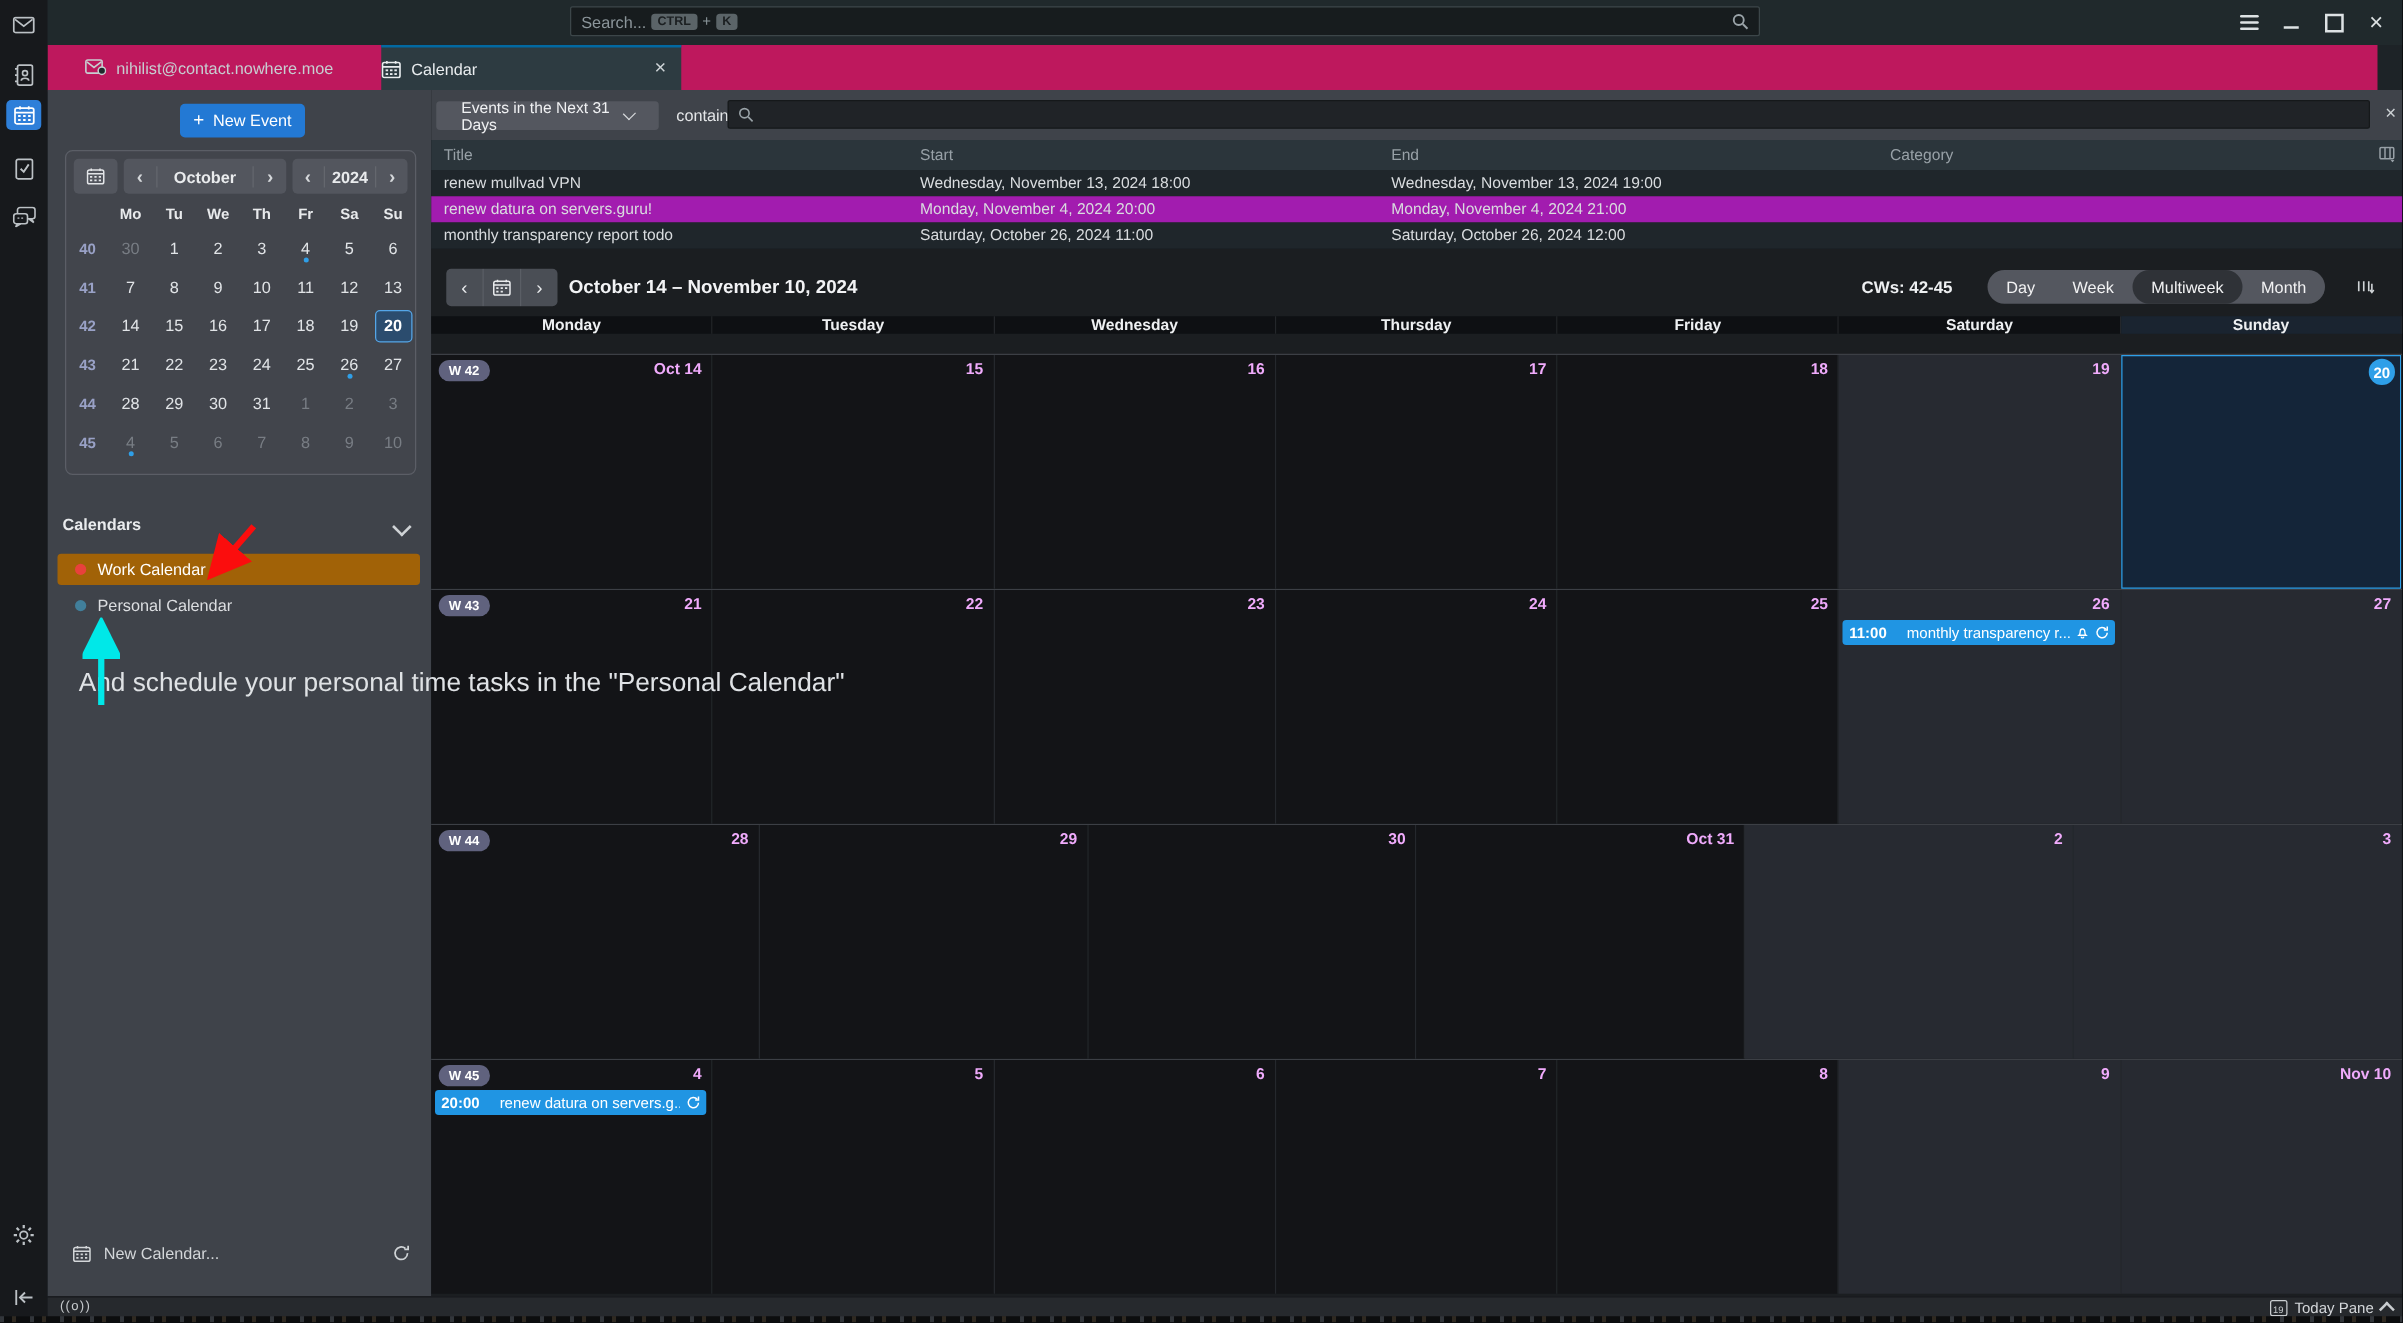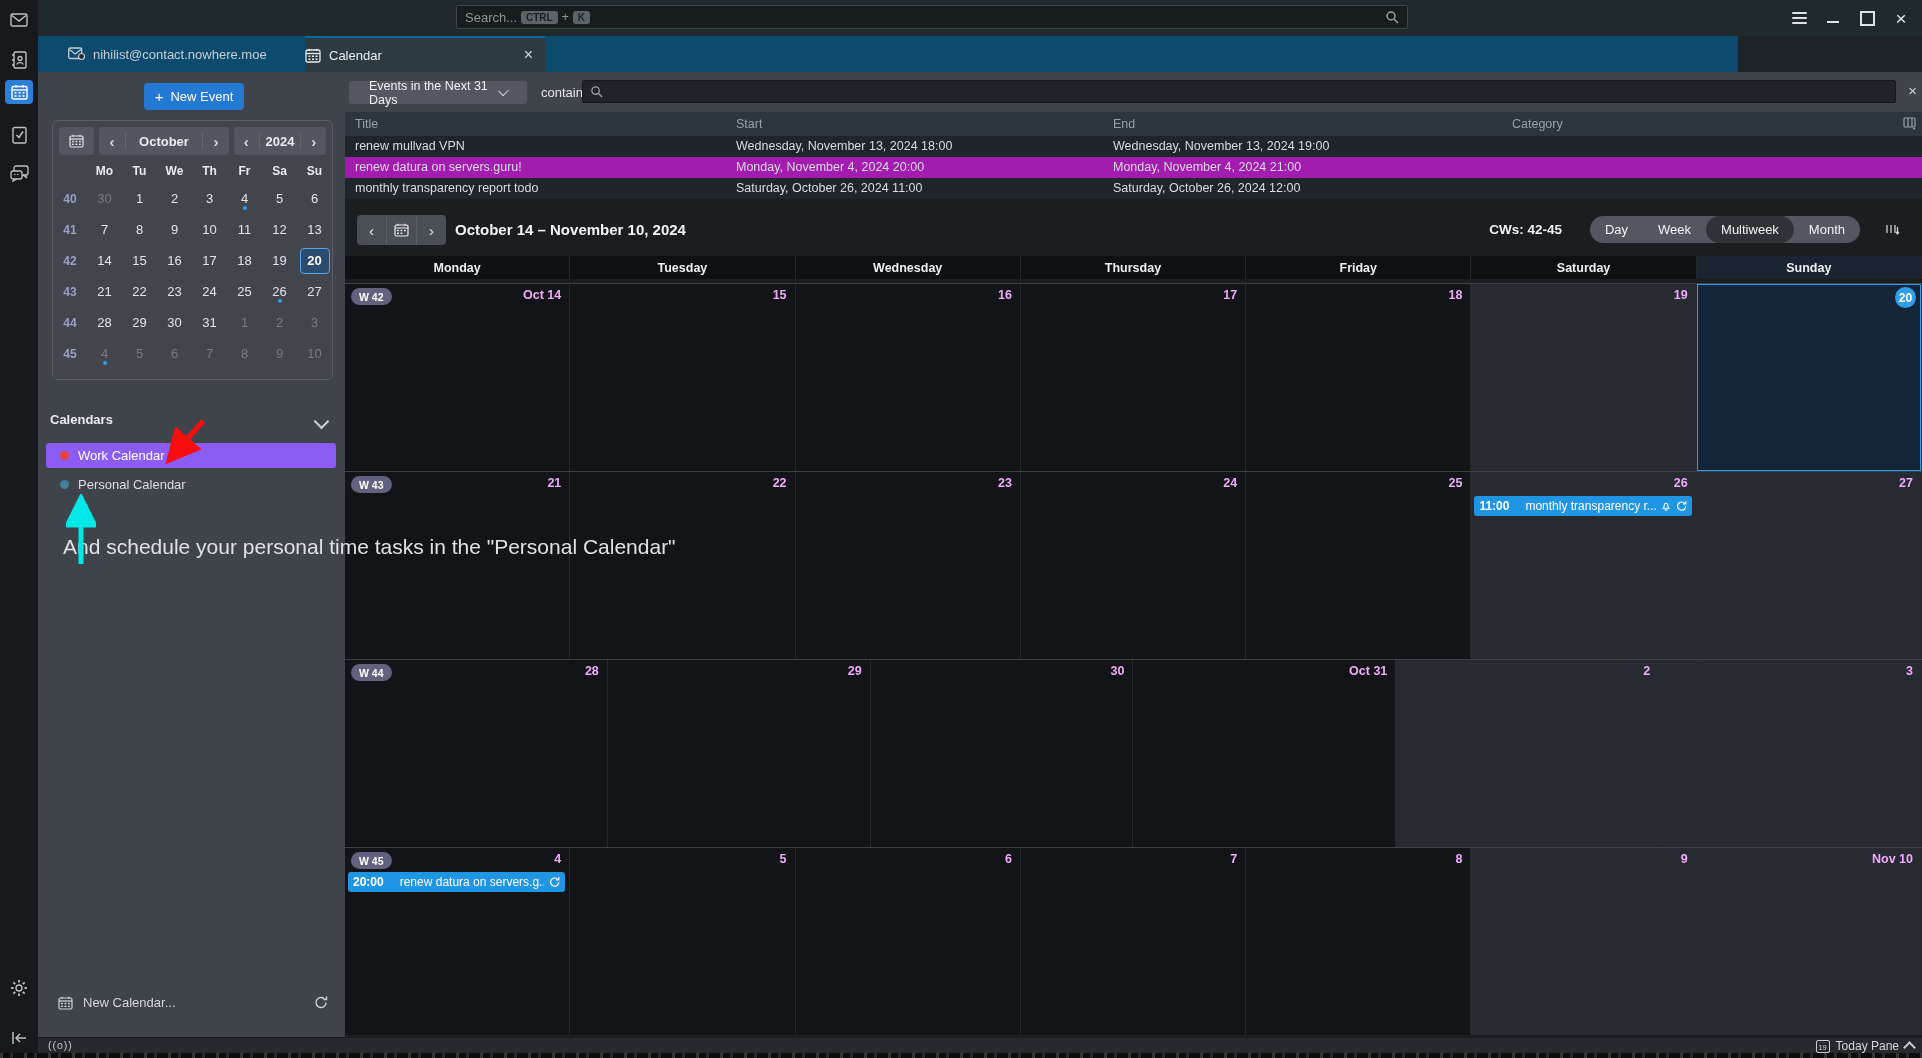--- a/index.html
+++ b/index.html
@@ -17,21 +17,21 @@
   .searchbox .mag{margin-left:auto;}
   .winbtn{position:absolute;top:0;height:36px;width:30px;display:flex;align-items:center;
           justify-content:center;color:#dde2e4;font-size:15px;}
   .hamb{display:inline-block;width:15px;}
   .hamb i{display:block;height:2px;background:#dde2e4;margin:3px 0;border-radius:1px;}
   .minbar{display:inline-block;width:12px;height:2px;background:#dde2e4;margin-top:8px;}
   .maxbox{display:inline-block;width:11px;height:11px;border:2px solid #dde2e4;}
   .xchar{font-size:19px;line-height:19px;}
 
   
-  .tabbar{position:absolute;left:38px;top:36px;width:1700px;height:36px;background:#0c4a6e;
+  .tabbar{position:absolute;left:38px;top:36px;width:1864px;height:36px;background:#be185d;
           border-bottom:1px solid #171c1e;}
   .tab{position:absolute;top:0;height:36px;display:flex;align-items:center;font-size:13px;color:#c7ced1;}
   .tab-mail{left:30px;width:230px;}
   .tab-cal{left:267px;width:240px;background:#2d3b41;border-top:2px solid #0369a1;height:34px;color:#e9edef;}
   .tab .ticon{margin-right:8px;display:flex;}
   .tab-close{margin-left:auto;margin-right:12px;font-size:16px;color:#cfd5d8;}
 
   
   .spaces{position:absolute;left:0;top:0;width:38px;height:1053px;background:#17191c;z-index:6;}
   .sp{position:absolute;left:5px;width:28px;height:24px;display:flex;align-items:center;justify-content:center;}
@@ -63,21 +63,21 @@
   .mini-day.muted{color:#787d84;}
   .mini-day.selected{background:#2b4c6e;border:1px solid #55a6e8;border-radius:4px;font-weight:bold;color:#fff;
                      line-height:24px;min-width:28px;}
   .mini-dot{position:absolute;left:50%;bottom:0px;width:4px;height:4px;margin-left:-2px;border-radius:50%;background:#2f9fe8;}
 
   .cals-header{position:absolute;left:12px;top:340px;font-size:13px;font-weight:bold;color:#e9ebed;}
   .cals-chev{position:absolute;right:18px;top:344px;width:9px;height:9px;border-right:2px solid #cfd3d6;
              border-bottom:2px solid #cfd3d6;transform:rotate(45deg);}
   .cal-item{position:absolute;left:8px;width:290px;height:25px;display:flex;align-items:center;gap:9px;
             padding-left:14px;box-sizing:border-box;border-radius:3px;font-size:13px;color:#dcdee1;}
-  .cal-item.sel{background:#8b5cf6;color:#fff;}
+  .cal-item.sel{background:#a16207;color:#fff;}
   .cal-dot{width:9px;height:9px;border-radius:50%;}
   .newcal{position:absolute;left:20px;top:923px;display:flex;align-items:center;gap:10px;font-size:13px;color:#d3d6d9;}
   .refresh{position:absolute;right:16px;top:923px;}
 
   
   .anno{position:absolute;z-index:60;font-size:21px;white-space:nowrap;}
   .anno-red{left:68px;top:387px;}
   .anno-cyan{left:63px;top:535px;}
   .arrow-svg{position:absolute;z-index:60;}
 
@@ -108,21 +108,21 @@
                 border-right:1px solid #5a5e65;}
   .navgrp .nbtn:last-child{border-right:none;}
   .vtitle{position:absolute;left:110px;top:22px;font-size:15px;font-weight:bold;color:#f2f3f5;}
   .cws{position:absolute;right:360px;top:23px;font-size:13.5px;font-weight:bold;color:#eef0f2;}
   .segctl{position:absolute;right:62px;top:17px;height:27px;background:#54575f;border-radius:13.5px;
           display:flex;align-items:center;}
   .seg{padding:0 15px;font-size:13px;color:#f2f2f3;line-height:27px;border-radius:13.5px;}
   .seg.on{background:#2f3237;}
   .tb-right-icon{position:absolute;right:22px;top:22px;}
 
-  .day-heads{position:absolute;left:0;top:184px;width:100%;height:23px;display:flex;}
+  .day-heads{position:absolute;left:0;top:172px;width:100%;height:23px;display:flex;align-items:flex-end;}
   .dh{flex:1;background:#0e1013;border-right:1px solid #24272b;display:flex;align-items:center;justify-content:center;
       font-size:12.5px;font-weight:bold;color:#eef0f2;box-sizing:border-box;}
   .dh.dh-sun{background:#1a2430;}
 
   .grid{position:absolute;left:0;top:211px;width:100%;height:752px;}
   .g-row{display:flex;height:188px;border-top:1px solid #3c3f45;box-sizing:border-box;}
   .g-cell{flex:1;position:relative;background:#131417;border-right:1px solid #25282d;box-sizing:border-box;}
   .g-cell.wknd{background:#272a31;}
   .g-cell.today{background:#142539;box-shadow:inset 0 0 0 1px #2e9fe8;}
   .g-date{position:absolute;top:4px;right:8px;font-size:12.5px;color:#f0abfc;font-weight:bold;}

